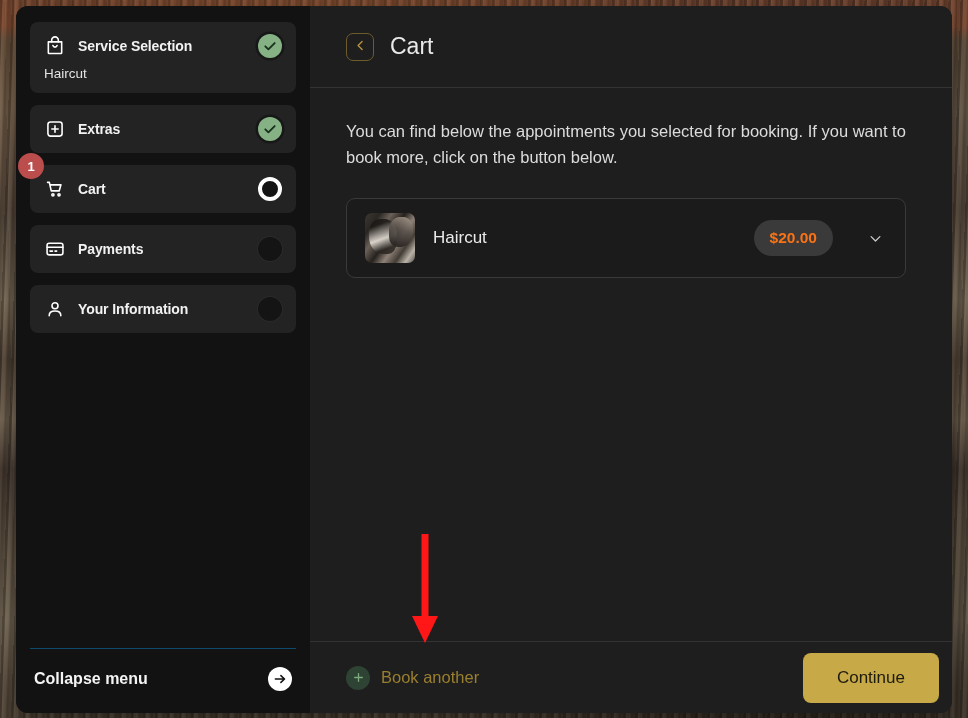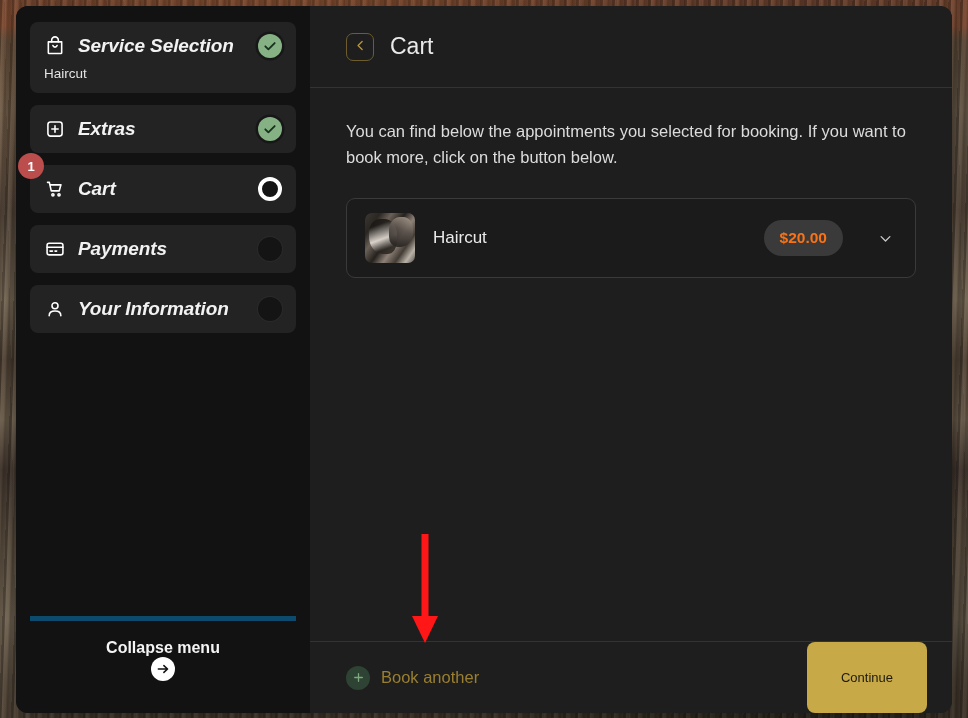--- a/index.html
+++ b/index.html
@@ -85,24 +85,23 @@
   .step-icon {
     width: 22px; height: 22px;
     flex: 0 0 22px;
     display: flex; align-items: center; justify-content: center;
     color: #ffffff;
   }
   .step-icon svg { width: 20px; height: 20px; display: block; }
   .step-label {
     flex: 1;
     color: #f2f2f2;
-    font-size: 19px;
+    font-size: 14px;
     font-weight: bold;
     letter-spacing: -0.1px;
-    font-style: italic;
   }
   .step-sub {
     margin-top: 8px;
     color: #e3e3e3;
     font-size: 13.5px;
     font-weight: normal;
   }
   .marker {
     width: 24px; height: 24px; flex: 0 0 24px;
     border-radius: 50%;
@@ -129,28 +128,27 @@
     border-radius: 50%;
     background: #bc4d4d;
     color: #fff;
     font-size: 13px;
     font-weight: bold;
     display: flex; align-items: center; justify-content: center;
     z-index: 5;
   }
 
   .sidebar-foot {
-    border-top: 5px solid #0c4a6e;
-    margin: 10px 14px;
+    border-top: 1px solid #0c4a6e;
+    margin: 0 14px;
     padding: 18px 4px 22px 4px;
     display: flex;
     align-items: center;
     justify-content: space-between;
     cursor: pointer;
-    flex-direction: column;
   }
   .collapse-label {
     color: #f4f4f4;
     font-size: 16px;
     font-weight: bold;
   }
   .collapse-btn {
     width: 24px; height: 24px;
     border-radius: 50%;
     background: #ffffff;
@@ -184,21 +182,21 @@
   }
   .back-btn svg { width: 13px; height: 13px; color: #b8963f; }
   .page-title {
     color: #e9e9e9;
     font-size: 23px;
     font-weight: normal;
   }
 
   .main-body {
     flex: 1;
-    padding: 30px 36px 0 36px;
+    padding: 30px 46px 0 36px;
     overflow: hidden;
   }
   .intro {
     color: #dcdcdc;
     font-size: 16.5px;
     line-height: 26px;
     max-width: 560px;
   }
   .cart-card {
     margin-top: 28px;
@@ -258,22 +256,23 @@
     width: 20px; height: 20px;
     display: flex; align-items: center; justify-content: center;
     cursor: pointer;
   }
   .chev-btn svg { width: 15px; height: 15px; color: #c9c9c9; }
 
   .main-footer {
     height: 72px;
     border-top: 1px solid #333333;
     display: flex;
+    align-items: center;
     justify-content: space-between;
-    padding: 0 25px 0 36px;
+    padding: 0 13px 0 36px;
     gap: 20px;
   }
   .book-another {
     display: flex;
     align-items: center;
     gap: 11px;
     cursor: pointer;
   }
   .plus-circle {
     width: 24px; height: 24px;
@@ -282,21 +281,21 @@
     display: flex; align-items: center; justify-content: center;
   }
   .plus-circle svg { width: 13px; height: 13px; color: #7ea87e; }
   .book-label {
     color: #9a7f2f;
     font-size: 16.5px;
   }
   .continue-btn {
     background: #c7a947;
     color: #1d1a10;
-    font-size: 13px;
+    font-size: 17px;
     border: none;
     border-radius: 8px;
     padding: 15px 34px;
     cursor: pointer;
     font-family: "Liberation Sans", sans-serif;
   }
 
   
   .arrow-anno {
     position: absolute;

